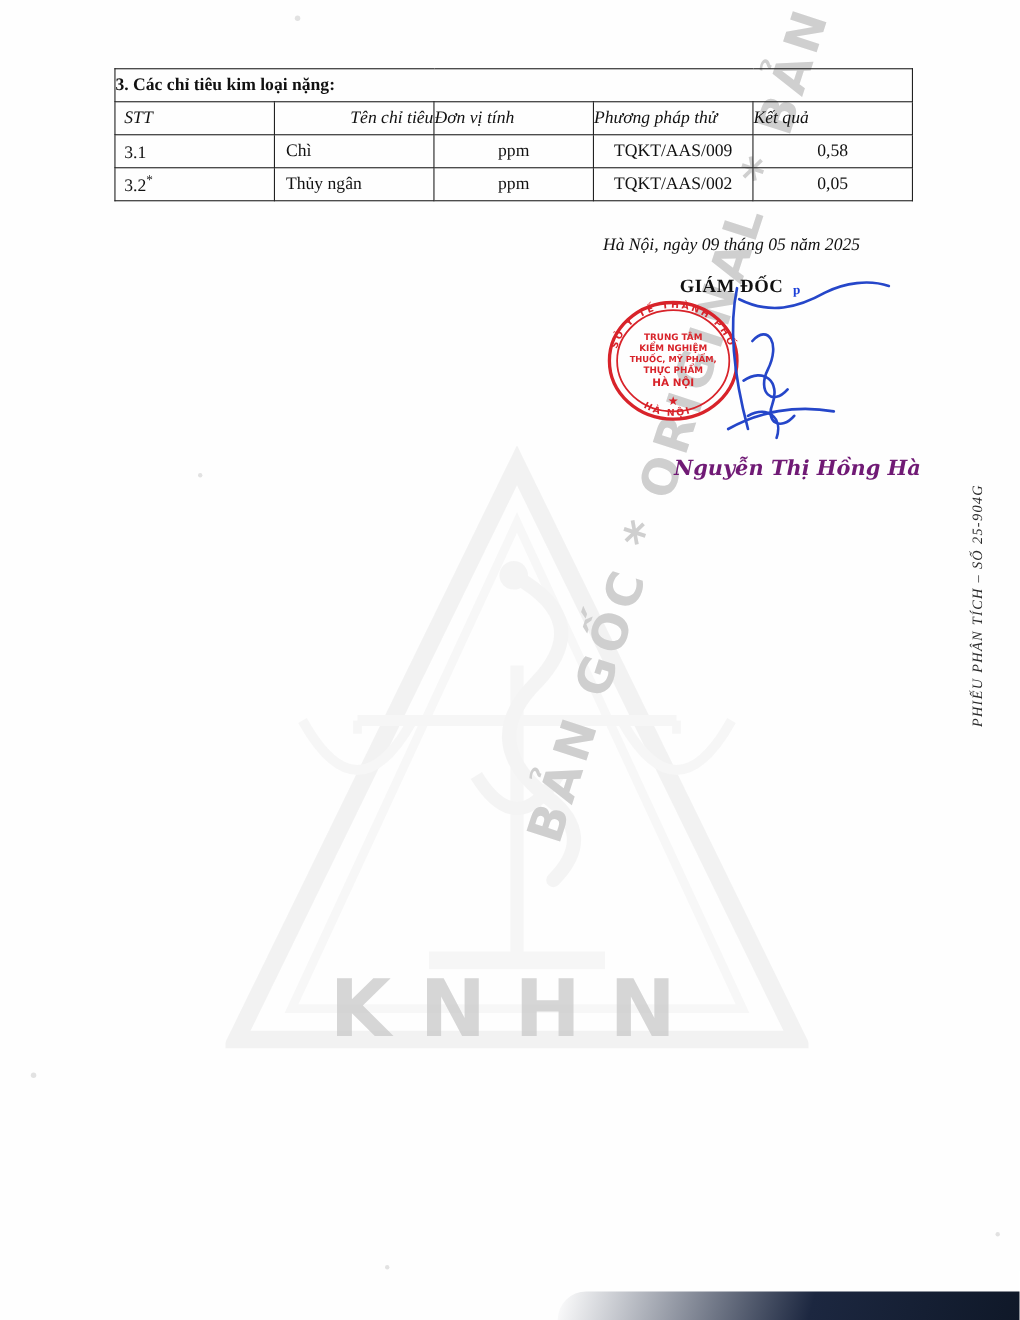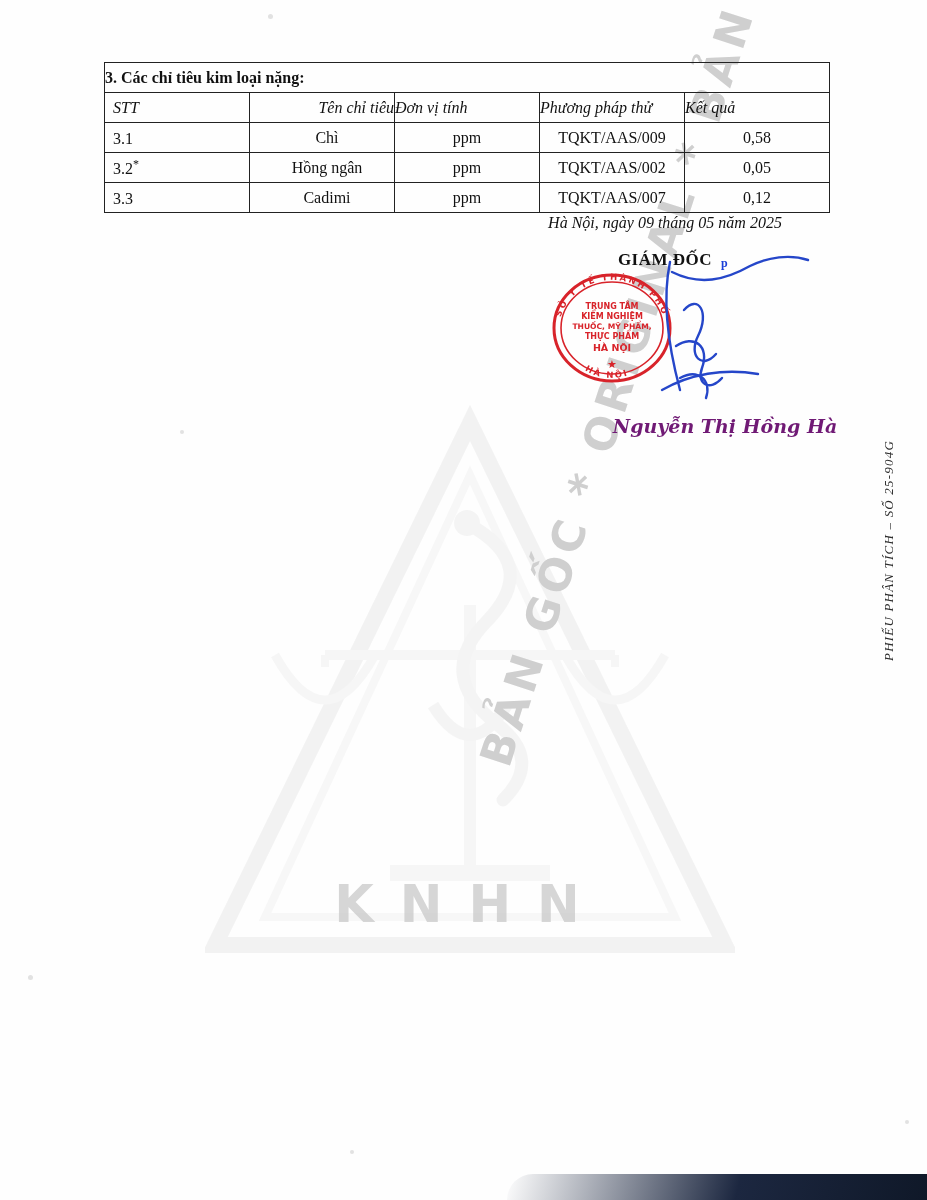--- a/index.html
+++ b/index.html
@@ -35,21 +35,21 @@
   .watermark svg { display:block; width:100%; height:100%; }
 
   .watermark-text {
     position: absolute;
     left: 215px;
     top: 875px;
     width: 510px;
     text-align: center;
     font-family: "DejaVu Sans", sans-serif;
     font-weight: bold;
-    font-size: 51px;
+    font-size: 72px;
     letter-spacing: 26px;
     color: #c9c9c9;
     opacity: 0.75;
     pointer-events: none;
   }
 
   
   .edge-original {
     position: absolute;
     right: -130px;
@@ -105,21 +105,21 @@
     font-weight: bold;
     font-size: 16.5px;
   }
   .hdr td {
     font-style: italic;
     text-align: left;
     font-size: 16px;
     height: 30px;
   }
   .c-stt { width: 52px; text-align: left; padding-left: 8px !important; }
-  .c-name { width: 178px; text-align: center; padding-left: 10px !important; }
+  .c-name { width: 178px; text-align: left; padding-left: 10px !important; }
   .c-unit { width: 122px; text-align: center; }
   .c-method { width: 232px; text-align: center; }
   .c-result { width: 142px; text-align: center; margin-left: 29px; }
   sup.star { font-size: 12px; }
 
   
   .sig-block {
     position: absolute;
     left: 470px;
     top: 214px;
@@ -243,31 +243,24 @@
       </tr>
       <tr>
         <td class="c-stt"><span>3.1</span><sup class="star"></sup></td>
         <td class="c-name">Chì</td>
         <td class="c-unit">ppm</td>
         <td class="c-method">TQKT/AAS/009</td>
         <td class="c-result">0,58</td>
       </tr>
       <tr>
         <td class="c-stt"><span>3.2</span><sup class="star">*</sup></td>
-        <td class="c-name">Hồng ngân</td>
+        <td class="c-name">Thủy ngân</td>
         <td class="c-unit">ppm</td>
         <td class="c-method">TQKT/AAS/002</td>
         <td class="c-result">0,05</td>
-      </tr>
-      <tr>
-        <td class="c-stt"><span>3.3</span><sup class="star"></sup></td>
-        <td class="c-name">Cadimi</td>
-        <td class="c-unit">ppm</td>
-        <td class="c-method">TQKT/AAS/007</td>
-        <td class="c-result">0,12</td>
       </tr>
     </tbody>
       </table>
   </div>
 
   <div class="sig-block">
     <div class="sig-place">Hà Nội, ngày 09 tháng 05 năm 2025</div>
     <div class="sig-role">
       <span>GIÁM ĐỐC</span>
       <span class="role-tick">p</span>

